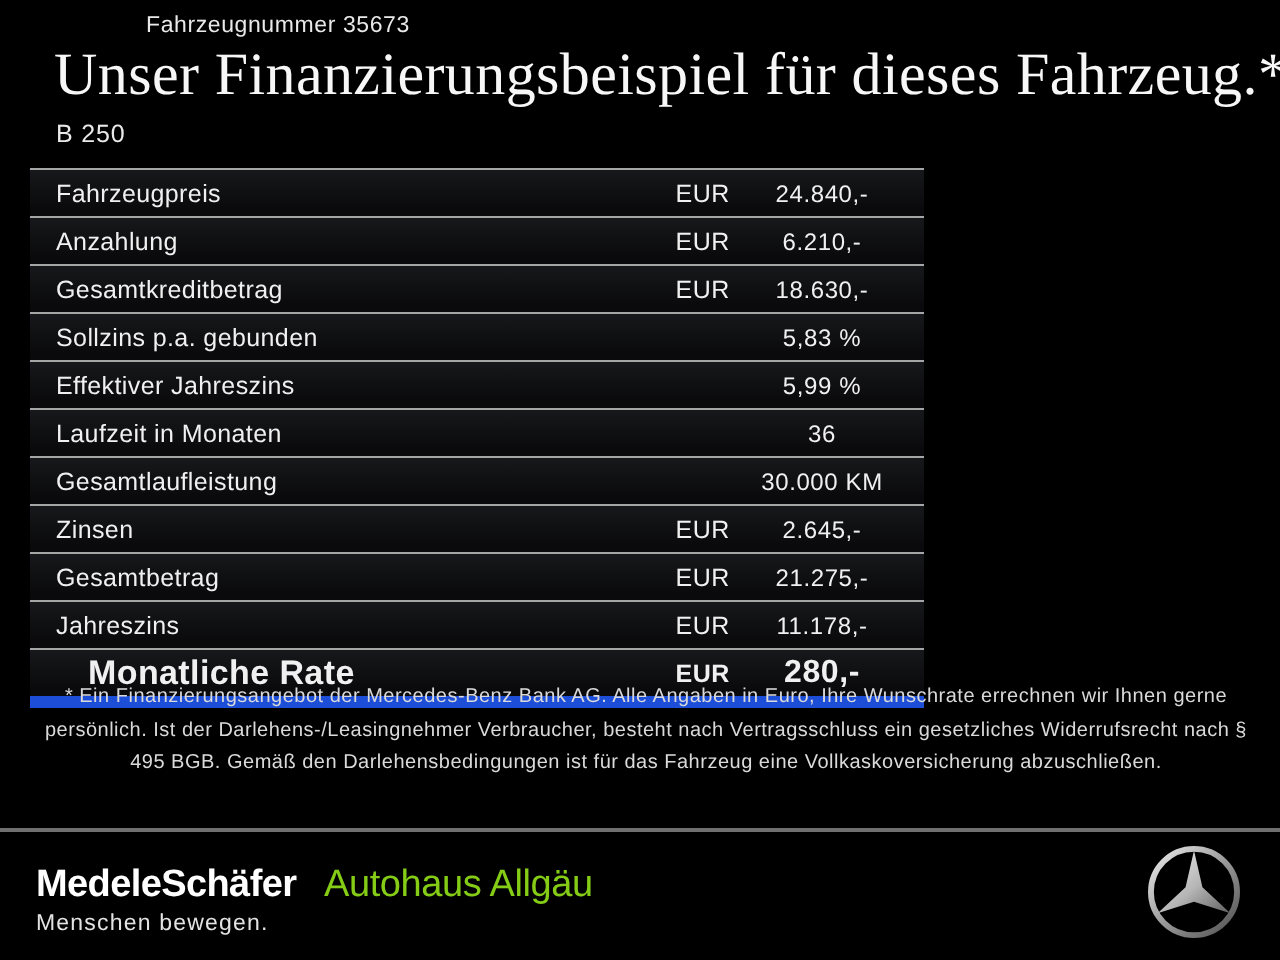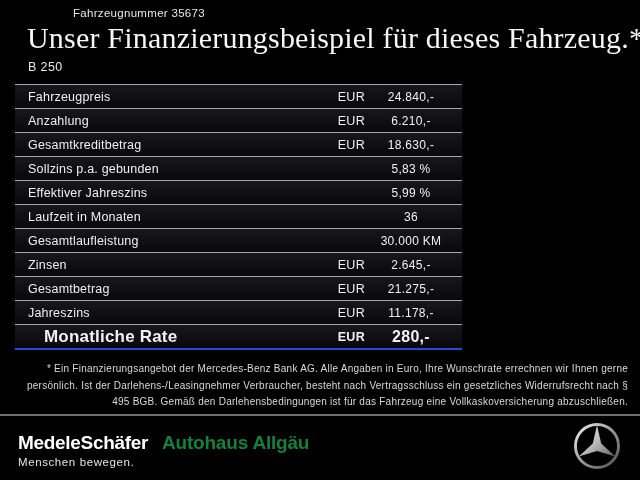--- a/index.html
+++ b/index.html
@@ -26,56 +26,56 @@
     white-space: nowrap; letter-spacing: 0.2px;
   }
   .model-name {
     position: absolute; left: 28px; top: 60px;
     font-size: 12.5px; color: #e9e9e9; letter-spacing: 0.4px;
   }
 
   
   .fin-table {
     position: absolute; left: 15px; top: 84px; width: 447px;
-    border-bottom: 2px solid #1d4ed8;
+    border-bottom: 6px solid #1d4ed8;
   }
   .fin-row {
     display: flex; align-items: center;
     height: 24px;
     border-top: 1px solid #a6a6a6;
     background: linear-gradient(180deg, #17181b 0%, #0a0a0c 85%);
     padding: 0 5px 0 13px;
     font-size: 12.5px; color: #f0f0f0;
   }
   .fin-row .cell-label { flex: 1; letter-spacing: 0.2px; }
   .fin-row .cell-cur   { width: 40px; text-align: right; font-size: 12.5px; letter-spacing: 0.3px; }
   .fin-row .cell-val   { width: 92px; text-align: center; font-size: 12px; letter-spacing: 0.3px; }
   .fin-row.bold { font-weight: 700; }
   .fin-row.bold .cell-label { font-size: 17px; margin-left: 16px; }
   .fin-row.bold .cell-val   { font-size: 16px; }
 
   
   .disclaimer {
-    position: absolute; left: 18px; top: 361px; width: 610px;
+    position: absolute; left: 18px; top: 341px; width: 610px;
     font-size: 10px; line-height: 16.5px; color: #dadada;
-    letter-spacing: 0.25px; text-align: right;
+    letter-spacing: 0.25px; text-align: center;
   }
 
   
   .footer-divider {
     position: absolute; left: 0; top: 414px; width: 640px; height: 2px;
     background: #6f6f6f;
   }
   .dealer-logo {
     position: absolute; left: 18px; top: 432px;
     font-size: 19px; font-weight: 700; color: #ffffff; letter-spacing: -0.3px;
   }
   .dealer-secondary {
     position: absolute; left: 162px; top: 432px;
-    font-size: 19px; font-weight: 700; color: #15803d; letter-spacing: -0.2px;
+    font-size: 19px; font-weight: 400; color: #84cc16; letter-spacing: -0.2px;
   }
   .dealer-tagline {
     position: absolute; left: 18px; top: 456px;
     font-size: 11.5px; color: #e3e3e3; letter-spacing: 0.6px;
   }
   .brand-star {
     position: absolute; left: 571px; top: 420px; width: 52px; height: 52px;
   }
 </style>
 </head>

